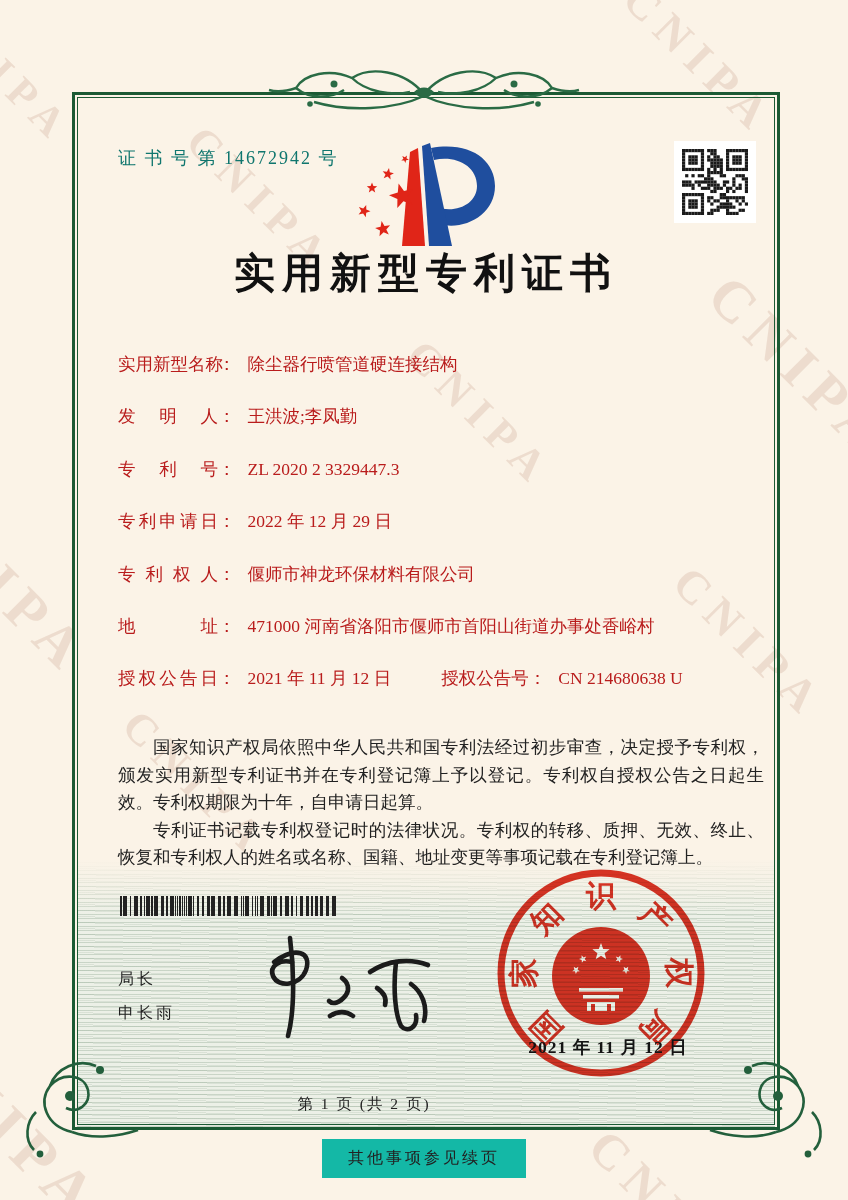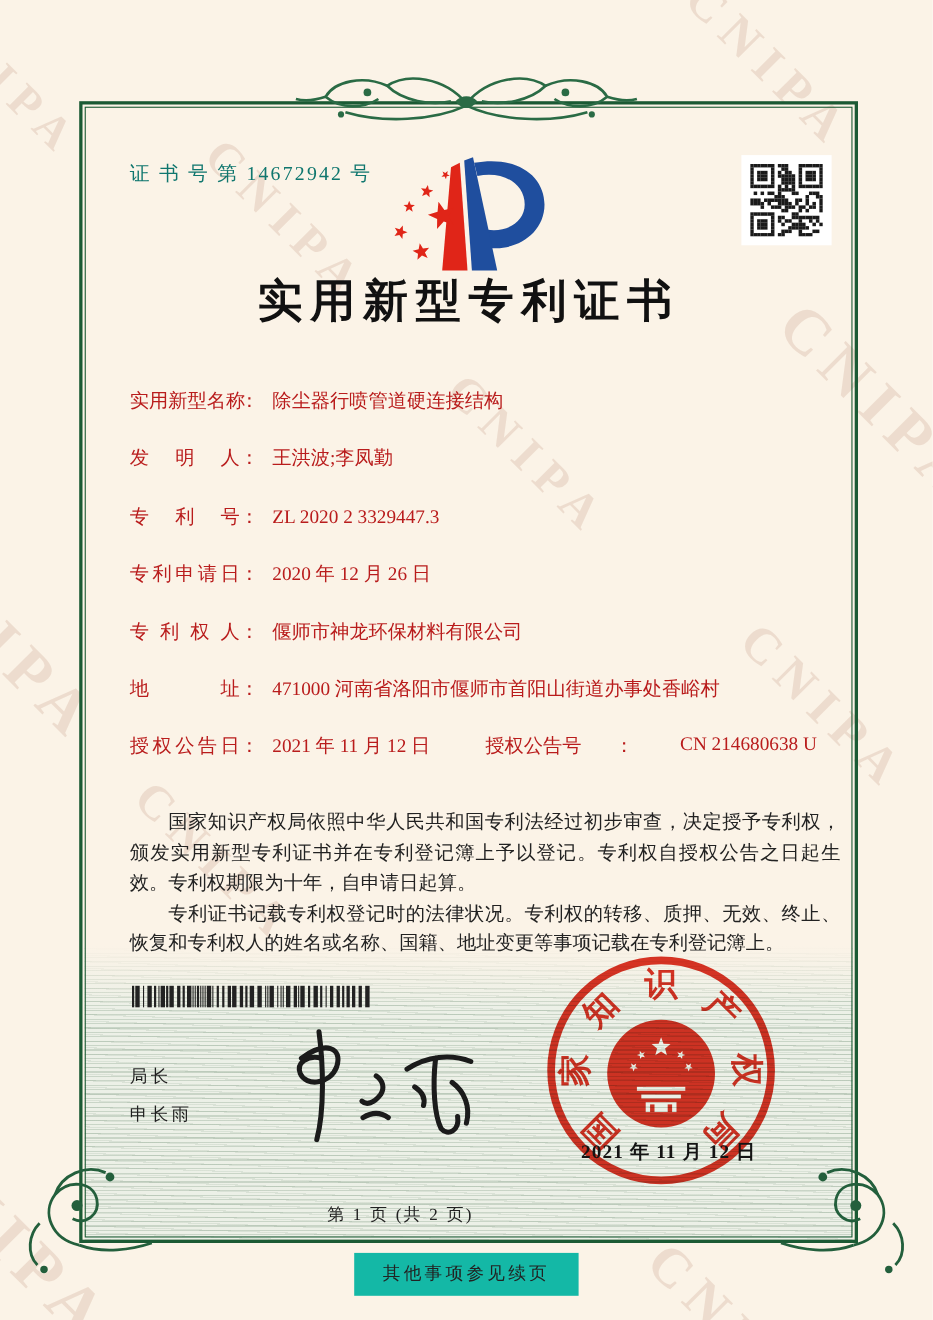--- a/index.html
+++ b/index.html
@@ -35,21 +35,21 @@
            display:flex;align-items:center;justify-content:center;}
 
   .doc-title{position:absolute;left:72px;top:246px;width:708px;z-index:5;text-align:center;
              font-size:41px;font-weight:bold;color:#111;letter-spacing:7px;}
 
   .frow{position:absolute;left:118px;z-index:5;display:flex;align-items:baseline;
         font-size:17.5px;color:#b91c1c;white-space:nowrap;}
   .flabel{display:inline-block;width:100px;text-align:justify;text-align-last:justify;}
   .fcolon{display:inline-block;}
   .fvalue{margin-left:12px;}
-  .grant-group{display:flex;align-items:flex-start;margin-left:50px;gap:30px;}
+  .grant-group{display:flex;align-items:center;margin-left:50px;}
 
   .paras{position:absolute;left:118px;top:734px;width:646px;z-index:5;font-size:17.5px;
          line-height:27.5px;color:#222;text-align:justify;}
   .paras p{margin:0;text-indent:2em;}
 
   .barcode{position:absolute;left:120px;top:896px;z-index:5;}
 
   .issuer{position:absolute;left:118px;top:969px;z-index:6;font-size:16px;color:#1f1f1f;letter-spacing:3px;}
   .issuer div{margin-bottom:13px;}
 
@@ -403,21 +403,21 @@
     <span class="fvalue">王洪波;李凤勤</span>
   </div>
   <div class="frow" style="top:457px">
     <span class="flabel">专利号</span>
       <span class="fcolon">：</span>
     <span class="fvalue">ZL 2020 2 3329447.3</span>
   </div>
   <div class="frow" style="top:509px">
     <span class="flabel">专利申请日</span>
       <span class="fcolon">：</span>
-    <span class="fvalue">2020 年 12 月 26 日</span>
+    <span class="fvalue">2022 年 12 月 29 日</span>
   </div>
   <div class="frow" style="top:562px">
     <span class="flabel">专利权人</span>
       <span class="fcolon">：</span>
     <span class="fvalue">偃师市神龙环保材料有限公司</span>
   </div>
   <div class="frow" style="top:614px">
     <span class="flabel">地址</span>
       <span class="fcolon">：</span>
     <span class="fvalue">471000  河南省洛阳市偃师市首阳山街道办事处香峪村</span>

